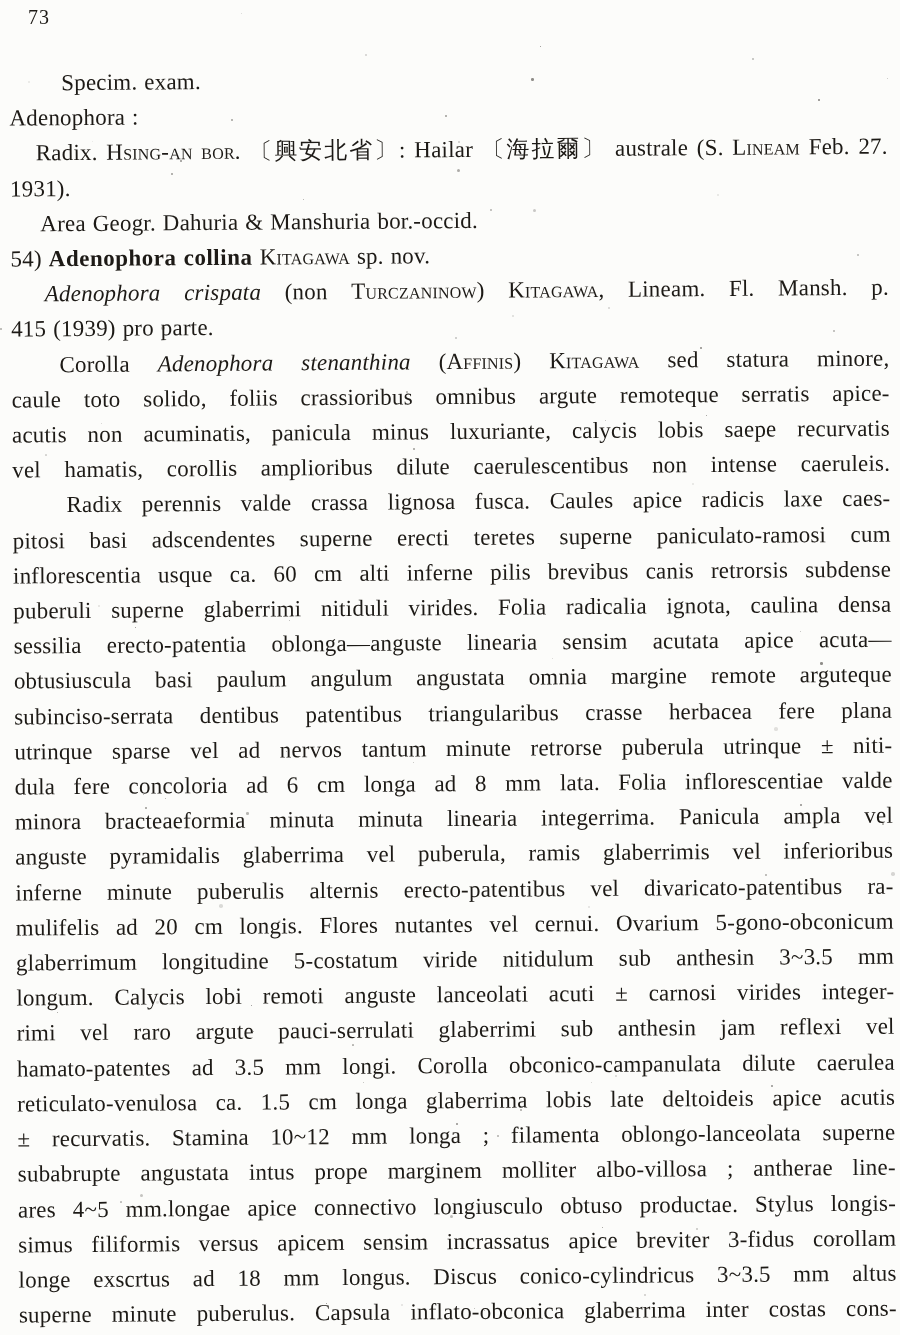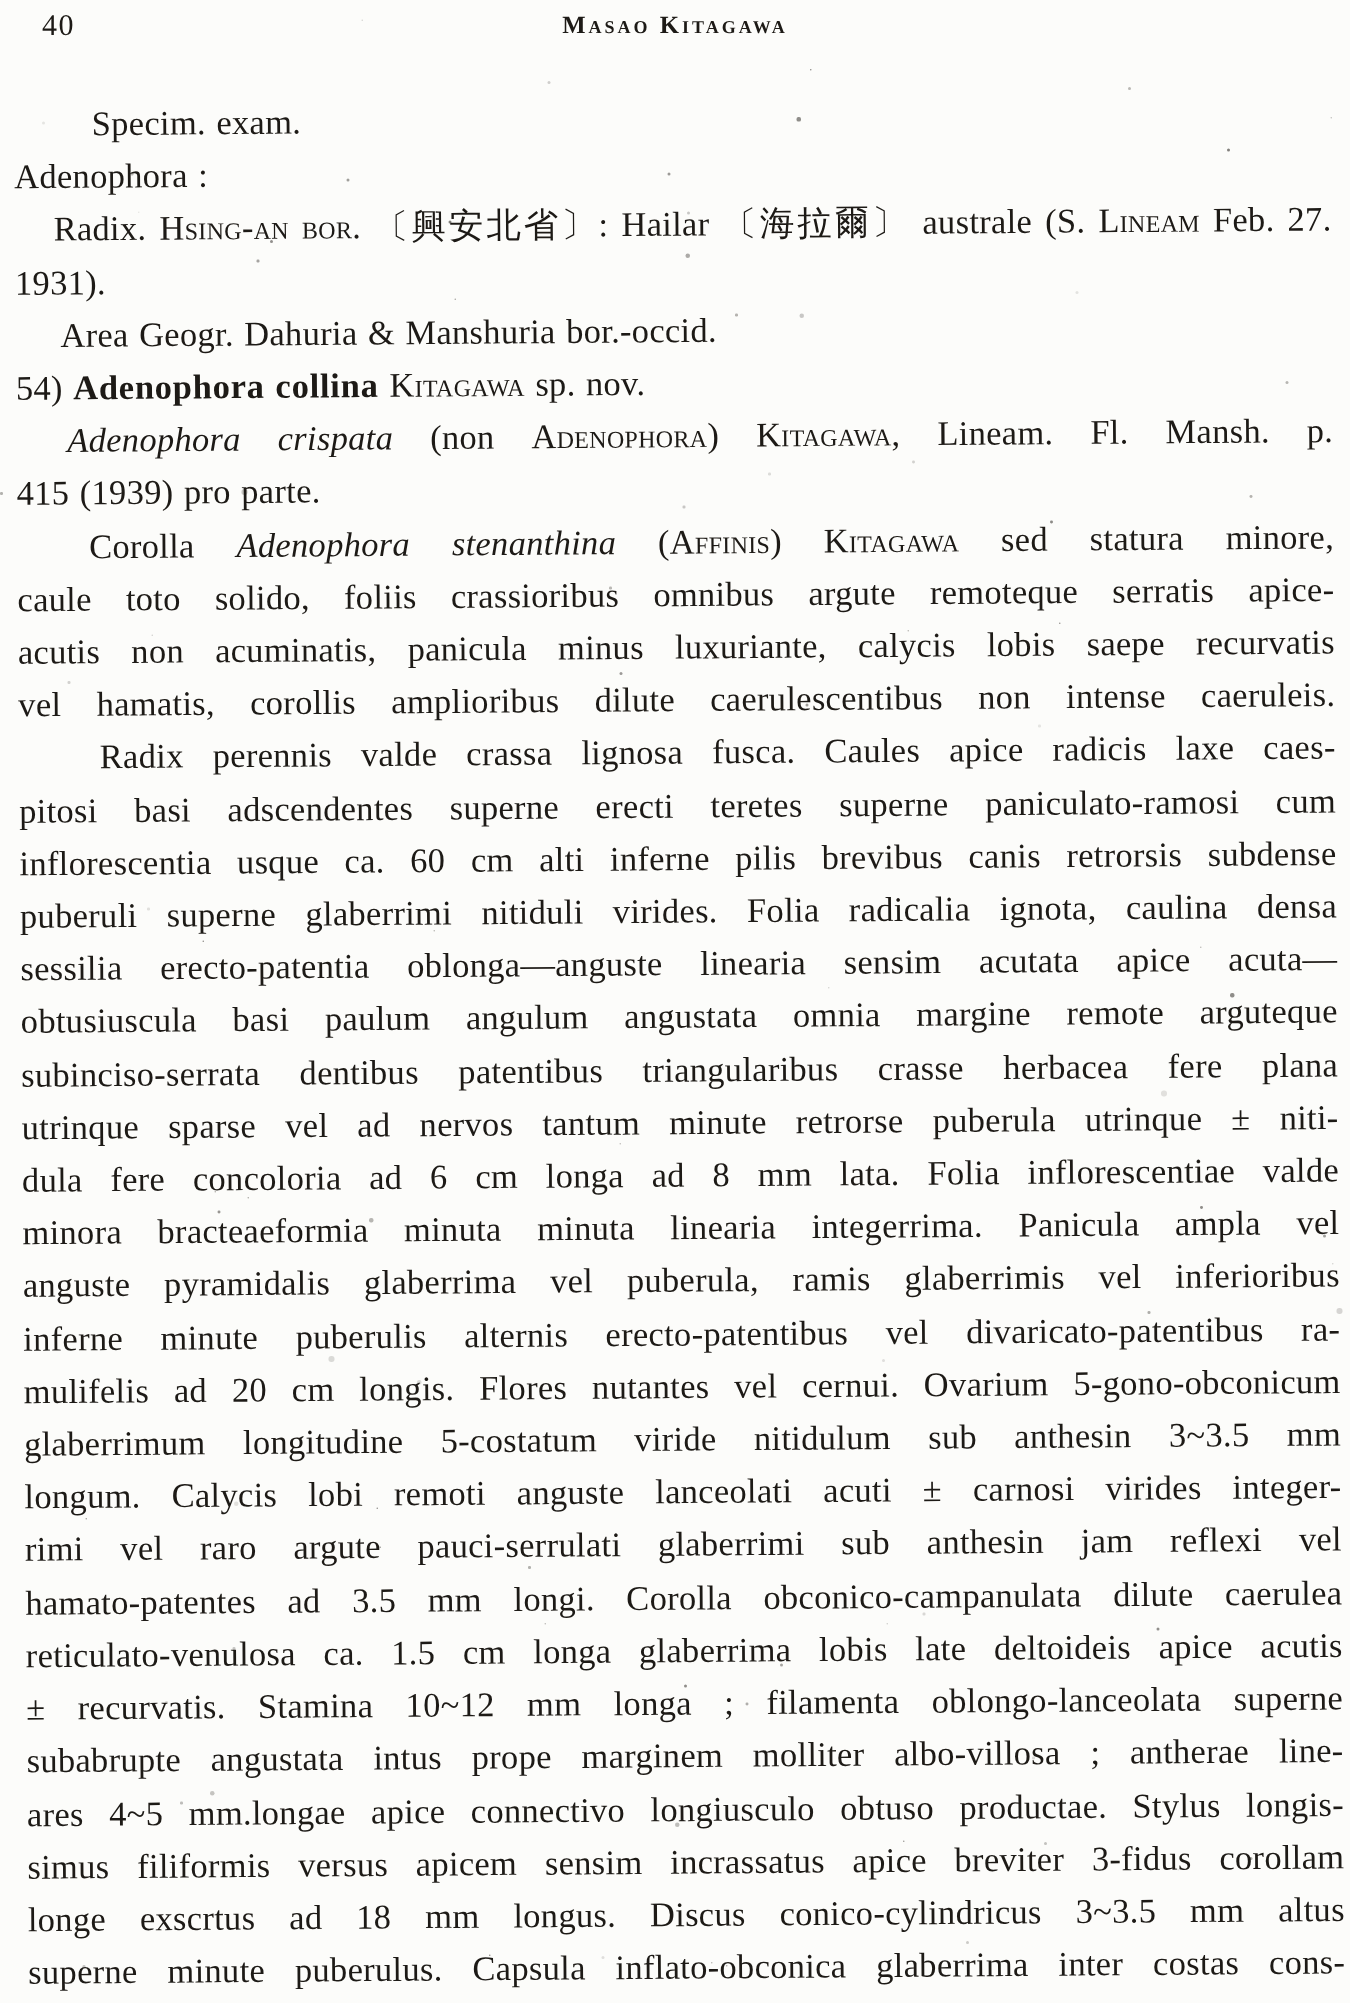--- a/index.html
+++ b/index.html
@@ -44,31 +44,30 @@
   }
   .i{font-style:italic;}
   .sc{font-variant:small-caps;}
   .b{font-weight:bold;letter-spacing:0.5px;}
   #specks i{display:block;position:absolute;}
 </style>
 </head>
 <body>
 
 <div class="page">
-  <span class="page-number">40</span>
-  <span class="running-header">Masao Kitagawa</span>
+  <span class="page-number">73</span>
 
   <div class="text-block" id="text-block">
       <div class="line" style="padding-left: 52px;"><span class="r">Specim. exam.</span></div>
       <div class="line"><span class="r">Adenophora :</span></div>
       <div class="line just" style="padding-left: 26px;"><span class="r">Radix. </span><span class="sc">Hsing-an bor.</span><span class="r"> 〔興安北省〕: Hailar 〔海拉爾〕 australe (S. </span><span class="sc">Lineam</span><span class="r"> Feb. 27.</span></div>
       <div class="line"><span class="r">1931).</span></div>
       <div class="line" style="padding-left: 30px;"><span class="r">Area Geogr. Dahuria &amp; Manshuria bor.-occid.</span></div>
       <div class="line"><span class="r">54)  </span><span class="b">Adenophora collina </span><span class="sc">Kitagawa</span><span class="r"> sp. nov.</span></div>
-      <div class="line just" style="padding-left: 34px;"><span class="i">Adenophora crispata</span><span class="r"> (non </span><span class="sc">Adenophora</span><span class="r">) </span><span class="sc">Kitagawa</span><span class="r">, Lineam. Fl. Mansh. p.</span></div>
+      <div class="line just" style="padding-left: 34px;"><span class="i">Adenophora crispata</span><span class="r"> (non </span><span class="sc">Turczaninow</span><span class="r">) </span><span class="sc">Kitagawa</span><span class="r">, Lineam. Fl. Mansh. p.</span></div>
       <div class="line"><span class="r">415 (1939) pro parte.</span></div>
       <div class="line just" style="padding-left: 48px;"><span class="r">Corolla </span><span class="i">Adenophora stenanthina</span><span class="r"> (</span><span class="sc">Affinis</span><span class="r">) </span><span class="sc">Kitagawa</span><span class="r"> sed statura minore,</span></div>
       <div class="line just"><span class="r">caule toto solido, foliis crassioribus omnibus argute remoteque serratis apice-</span></div>
       <div class="line just"><span class="r">acutis non acuminatis, panicula minus luxuriante, calycis lobis saepe recurvatis</span></div>
       <div class="line just"><span class="r">vel hamatis, corollis amplioribus dilute caerulescentibus non intense caeruleis.</span></div>
       <div class="line just" style="padding-left: 54px;"><span class="r">Radix perennis valde crassa lignosa fusca. Caules apice radicis laxe caes-</span></div>
       <div class="line just"><span class="r">pitosi basi adscendentes superne erecti teretes superne paniculato-ramosi cum</span></div>
       <div class="line just"><span class="r">inflorescentia usque ca. 60 cm alti inferne pilis brevibus canis retrorsis subdense</span></div>
       <div class="line just"><span class="r">puberuli superne glaberrimi nitiduli virides. Folia radicalia ignota, caulina densa</span></div>
       <div class="line just"><span class="r">sessilia erecto-patentia oblonga—anguste linearia sensim acutata apice acuta—</span></div>

